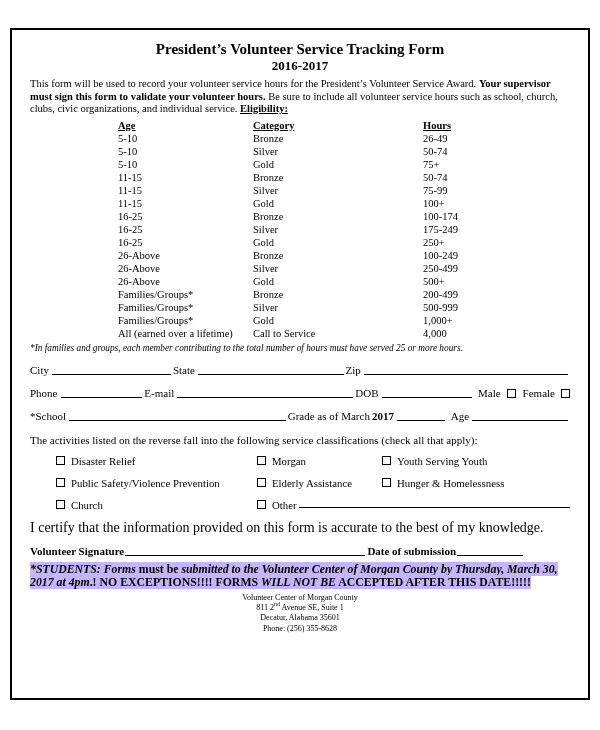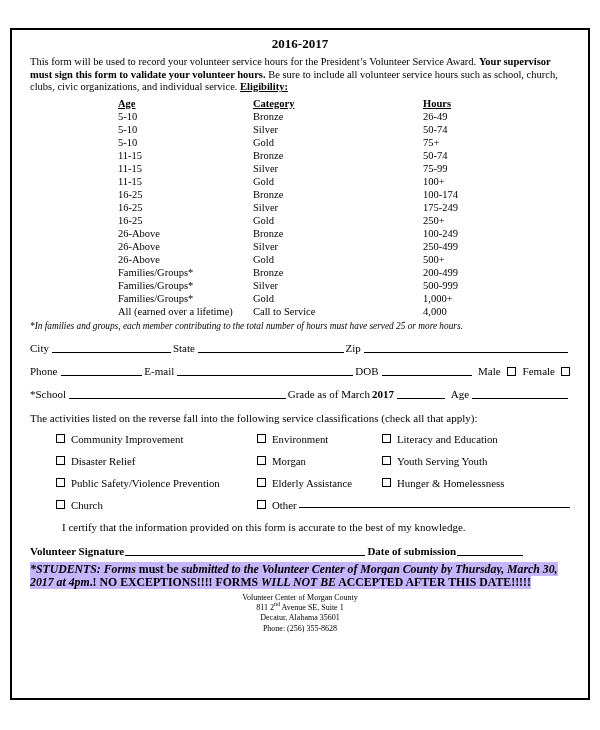--- a/index.html
+++ b/index.html
@@ -39,35 +39,36 @@
   .cls-head { font-size: 11px; line-height: 13px; margin-top: 11px; }
   .cb-grid { margin: 8px 0 0 26px; font-size: 10.8px; }
   .cb-row { display: flex; margin-bottom: 10px; }
   .cb-cell { display: flex; align-items: center; }
   .cb-cell:nth-child(1) { width: 201px; }
   .cb-cell:nth-child(2) { width: 125px; }
   .cb-cell:nth-child(3) { flex: 1 1 0; }
   .cb-cell .cbx { margin-right: 6px; }
   .cb-line { flex: 1 1 0; border-bottom: 1px solid #000; align-self: flex-end; margin: 0 0 3px 2px; height: 0; }
 
-  .certify { font-size: 11px; line-height: 13px; margin-top: 10px; margin-left: 32px; }
+  .certify { font-size: 14px; line-height: 13px; margin-top: 10px; }
   .sigrow { display: flex; align-items: flex-end; font-size: 11px; font-weight: bold; margin-top: 10px; margin-right: 45px; white-space: nowrap; }
   .sigrow .lbl { line-height: 14px; }
 
   .notice { font-size: 11.8px; font-weight: bold; line-height: 13.6px; margin-top: 5px; }
   .hl { background: #c4b5fd; }
 
   .footer { text-align: center; font-size: 8px; line-height: 10.2px; margin-top: 3px; }
   sup { font-size: 6px; vertical-align: super; line-height: 0; }
 </style>
 </head>
 <body>
 
 <div class="page">
 
+  <div class="title">President’s Volunteer Service Tracking Form</div>
   <div class="subtitle">2016-2017</div>
 
   <div class="intro"><span>This form will be used to record your volunteer service hours for the President’s Volunteer Service Award. </span><b>Your supervisor must sign this form to validate your volunteer hours.</b><span> Be sure to include all volunteer service hours such as school, church, clubs, civic organizations, and individual service. </span><b class="u">Eligibility:</b></div>
 
   <table class="elig">
     <thead>
       <tr>
         <th>Age</th>
         <th>Category</th>
         <th>Hours</th>
@@ -191,34 +192,20 @@
     <span class="lbl" style="margin-left:4px">Age</span>
     <span class="fill" style="flex-grow:92"></span>
   </div>
 
   <div class="cls-head">The activities listed on the reverse fall into the following service classifications (check all that apply):</div>
 
   <div class="cb-grid">
       <div class="cb-row">
         <div class="cb-cell">
           <span class="cbx"></span>
-          <span>Community Improvement</span>
-        </div>
-        <div class="cb-cell">
-          <span class="cbx"></span>
-          <span>Environment</span>
-        </div>
-        <div class="cb-cell">
-          <span class="cbx"></span>
-          <span>Literacy and Education</span>
-        </div>
-      </div>
-      <div class="cb-row">
-        <div class="cb-cell">
-          <span class="cbx"></span>
           <span>Disaster Relief</span>
         </div>
         <div class="cb-cell">
           <span class="cbx"></span>
           <span>Morgan</span>
         </div>
         <div class="cb-cell">
           <span class="cbx"></span>
           <span>Youth Serving Youth</span>
         </div>

